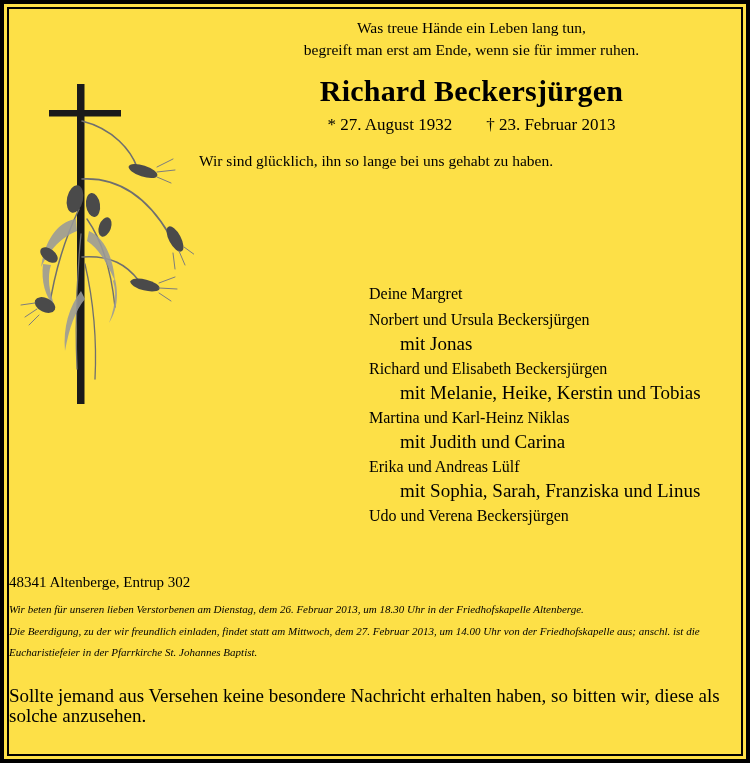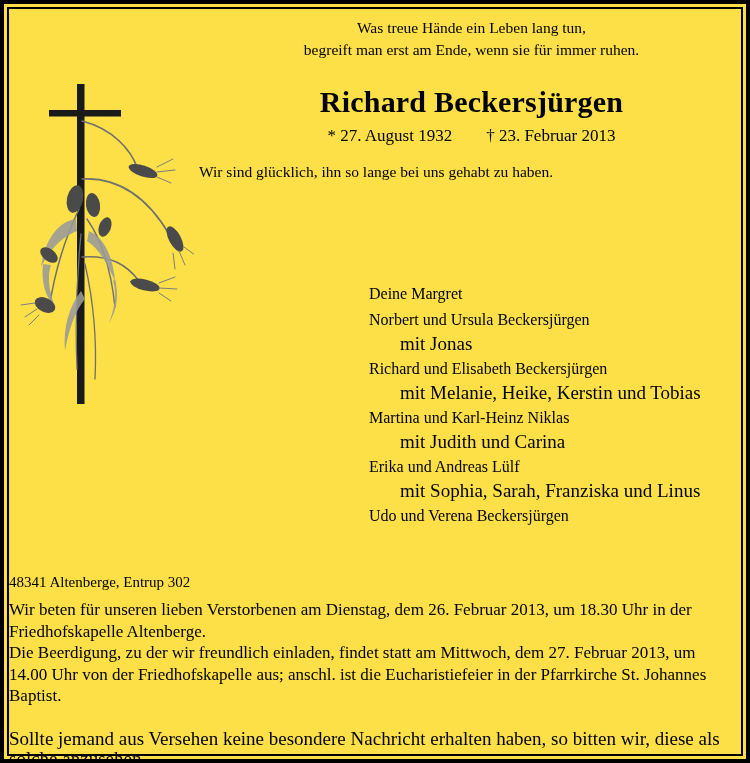--- a/index.html
+++ b/index.html
@@ -82,21 +82,21 @@
     margin-top: 14px;
     font-size: 15.5px;
     line-height: 23px;
     text-align: justify;
     color: #000;
   }
   .intro .l1 { text-align: justify; text-align-last: justify; }
   .intro .l2 { text-align: left; }
 
   .name {
-    margin-top: 24px;
+    margin-top: 13px;
     text-align: center;
     font-size: 30px;
     font-weight: bold;
     letter-spacing: 0.2px;
     color: #000;
   }
 
   .dates {
     margin-top: 7px;
     text-align: center;
@@ -140,22 +140,23 @@
     top: 562px;
     width: 718px;
     color: #000;
   }
   .address {
     font-size: 15px;
     line-height: 22px;
     margin-bottom: 6px;
   }
   .details {
-    font-size: 17px;
+    font-size: 11px;
     line-height: 21.5px;
+    font-style: italic;
   }
   .details p { margin: 0; }
   .closing {
     margin-top: 22px;
     font-size: 19px;
     line-height: 20px;
   }
 </style>
 </head>
 <body>

